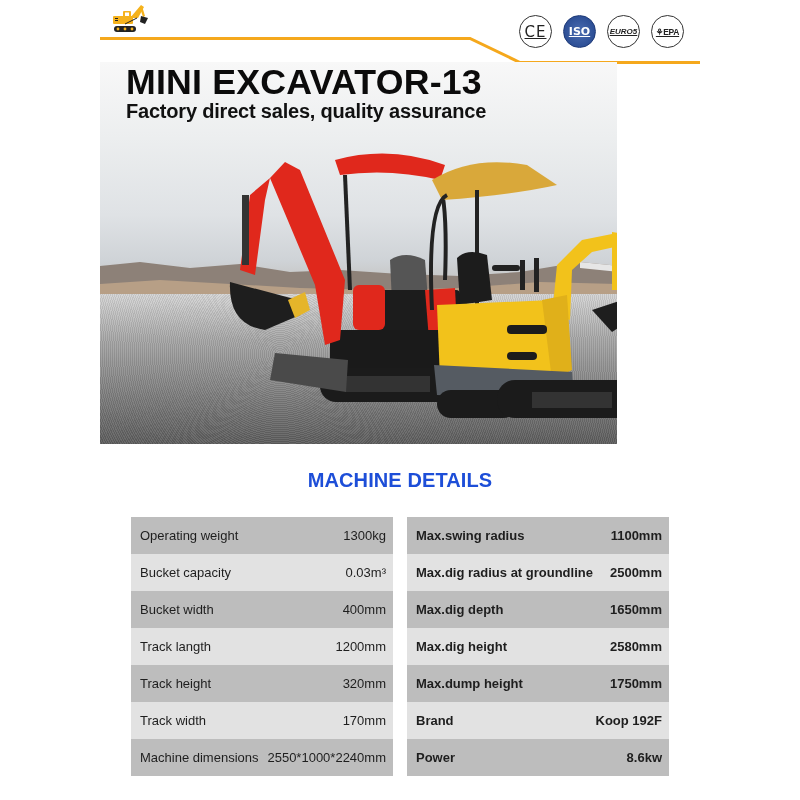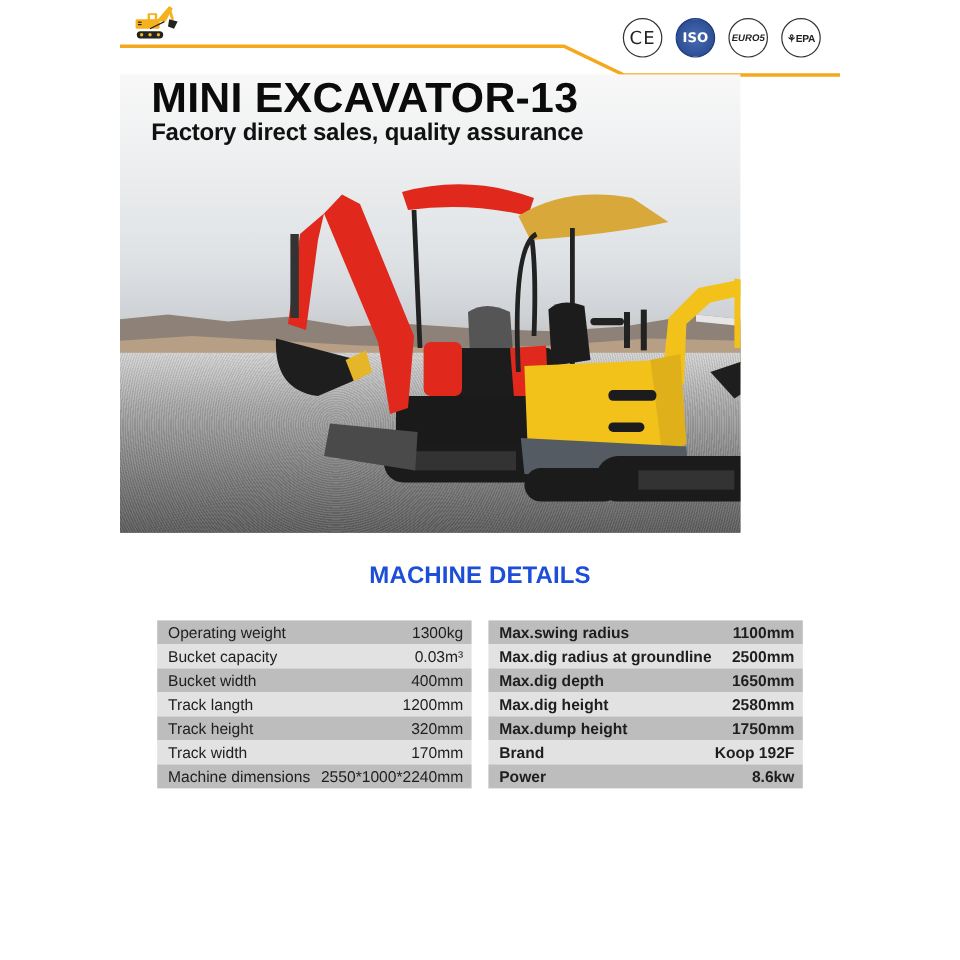--- a/index.html
+++ b/index.html
@@ -5,21 +5,21 @@
   * { box-sizing: border-box; margin: 0; padding: 0; }
   html, body { width: 800px; height: 800px; background: #ffffff; overflow: hidden; }
   body { position: relative; font-family: "Liberation Sans", sans-serif; color: #222; }
 
   .header { position: absolute; left: 0; top: 0; width: 800px; height: 66px; }
   .logo { position: absolute; left: 111px; top: 2px; width: 40px; height: 34px; }
   .accent-line { position: absolute; left: 0; top: 0; width: 800px; height: 70px; }
   .cert-row { position: absolute; left: 519px; top: 15px; display: flex; gap: 11px; }
   .cert { width: 33px; height: 33px; border-radius: 50%; border: 1.6px solid #333; background: #fff;
           display: flex; align-items: center; justify-content: center; font-weight: 700;
-          color: #222; font-size: 12px; }
+          color: #222; font-size: 12px; text-decoration: underline; }
   .cert.iso { background: radial-gradient(circle, #4a6cb0 0%, #2d4f96 70%, #1e3a78 100%); border-color: #1e3a78; color: #fff; font-size: 11px; font-family: "DejaVu Sans", sans-serif; }
   .cert.ce { font-size: 15px; letter-spacing: 1px; font-weight: 400; font-family: "DejaVu Sans", sans-serif; }
   .cert.euro { font-size: 8px; font-style: italic; }
   .cert.epa { font-size: 8.5px; letter-spacing: -0.3px; }
 
   .hero { position: absolute; left: 100px; top: 62px; width: 517px; height: 382px; overflow: hidden;
           background: linear-gradient(to bottom, #f8f8f8 0%, #eceeef 20%, #dfe2e5 40%, #cfd3d7 52%, #c8c9c9 56%, #9a8f84 62%, #b3a596 66%, #d8d5d1 70%, #bdbdbd 74%, #8f8f8f 85%, #6d6d6d 100%); }
   .hero .mountains { position: absolute; left: 0; top: 192px; width: 600px; height: 50px; }
   .hero .ground { position: absolute; left: 0; top: 232px; width: 600px; height: 150px;
           background:
@@ -31,21 +31,21 @@
   .excavator { position: absolute; }
   .exc-red { left: 70px; top: 78px; width: 290px; height: 275px; }
   .exc-yellow { left: 312px; top: 78px; width: 290px; height: 280px; }
 
   .section-title { position: absolute; left: 0; top: 469px; width: 800px; text-align: center;
           font-size: 20px; font-weight: 700; color: #1d4ed8; letter-spacing: 0.1px; }
 
   .spec-table { position: absolute; top: 517px; width: 262px; }
   .spec-table.left { left: 131px; }
   .spec-table.right { left: 407px; font-weight: bold; }
-  .spec-row { height: 20px; display: flex; align-items: center; justify-content: space-between;
+  .spec-row { height: 37px; display: flex; align-items: center; justify-content: space-between;
           padding: 0 7px 0 9px; font-size: 13px; color: #1e1e1e; }
   .spec-row:nth-child(odd) { background: #bdbdbd; }
   .spec-row:nth-child(even) { background: #e2e2e2; }
   .spec-row .label { white-space: nowrap; }
   .spec-row .value { white-space: nowrap; text-align: left; }
 </style>
 </head>
 <body>
 
 <div class="header">

